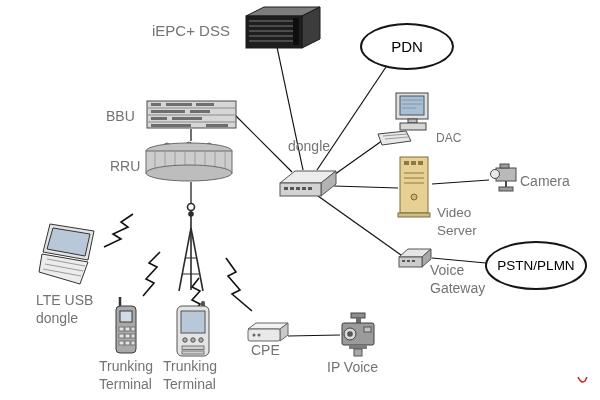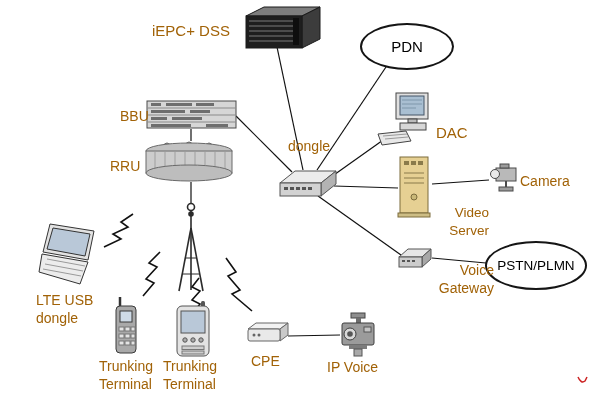--- a/index.html
+++ b/index.html
@@ -4,24 +4,24 @@
 <style>
   html,body{margin:0;padding:0;background:#fff;}
   .stage{
     position:relative;width:600px;height:400px;background:#ffffff;
     font-family:"Liberation Sans", sans-serif;overflow:hidden;color:#000;
   }
   .wires{position:absolute;left:0;top:0;}
   .dev{position:absolute;}
   .dev svg{display:block;}
   .label{
-    position:absolute;font-size:14px;line-height:1.3;color:#a16207;
+    position:absolute;font-size:14px;line-height:1.3;color:#737373;
     white-space:pre-line;
   }
-  .label.center{text-align:right;}
+  .label.center{text-align:left;}
   .ellipse{
     position:absolute;border:2px solid #151515;border-radius:50%;
     background:#fff;display:flex;align-items:center;justify-content:center;
     font-size:15px;
   }
   .ellipse.small{font-size:13.5px;}
 </style>
 </head>
 <body>
 
@@ -267,37 +267,37 @@
   <div class="ellipse small" style="left:485px;top:241px;width:98px;height:45px">
     <span>PSTN/PLMN</span>
   </div>
 
   <div class="ellipse" style="left:360px;top:23px;width:90px;height:43px">
     <span>PDN</span>
   </div>
 
   <div class="label" style="left:152px;top:21px;font-size:15px">iEPC+ DSS</div>
 
-  <div class="label" style="left:120px;top:107px">BBU</div>
+  <div class="label" style="left:106px;top:107px">BBU</div>
 
   <div class="label" style="left:110px;top:157px">RRU</div>
 
   <div class="label" style="left:288px;top:137px">dongle</div>
 
-  <div class="label" style="left:436px;top:123px;font-size:15px">DAC</div>
+  <div class="label" style="left:436px;top:131px;font-size:12px">DAC</div>
 
   <div class="label center" style="left:437px;top:204px;width:52px;font-size:13.5px">Video Server</div>
 
   <div class="label" style="left:520px;top:172px">Camera</div>
 
   <div class="label" style="left:36px;top:291px;width:72px">LTE USB dongle</div>
 
   <div class="label center" style="left:430px;top:261px;width:64px">Voice Gateway</div>
 
   <div class="label" style="left:99px;top:357px;width:68px">Trunking Terminal</div>
 
   <div class="label" style="left:163px;top:357px;width:68px">Trunking Terminal</div>
 
-  <div class="label" style="left:251px;top:352px">CPE</div>
+  <div class="label" style="left:251px;top:341px">CPE</div>
 
   <div class="label" style="left:327px;top:358px;width:78px">IP Voice</div>
 
 </div>
 
 </body></html>

